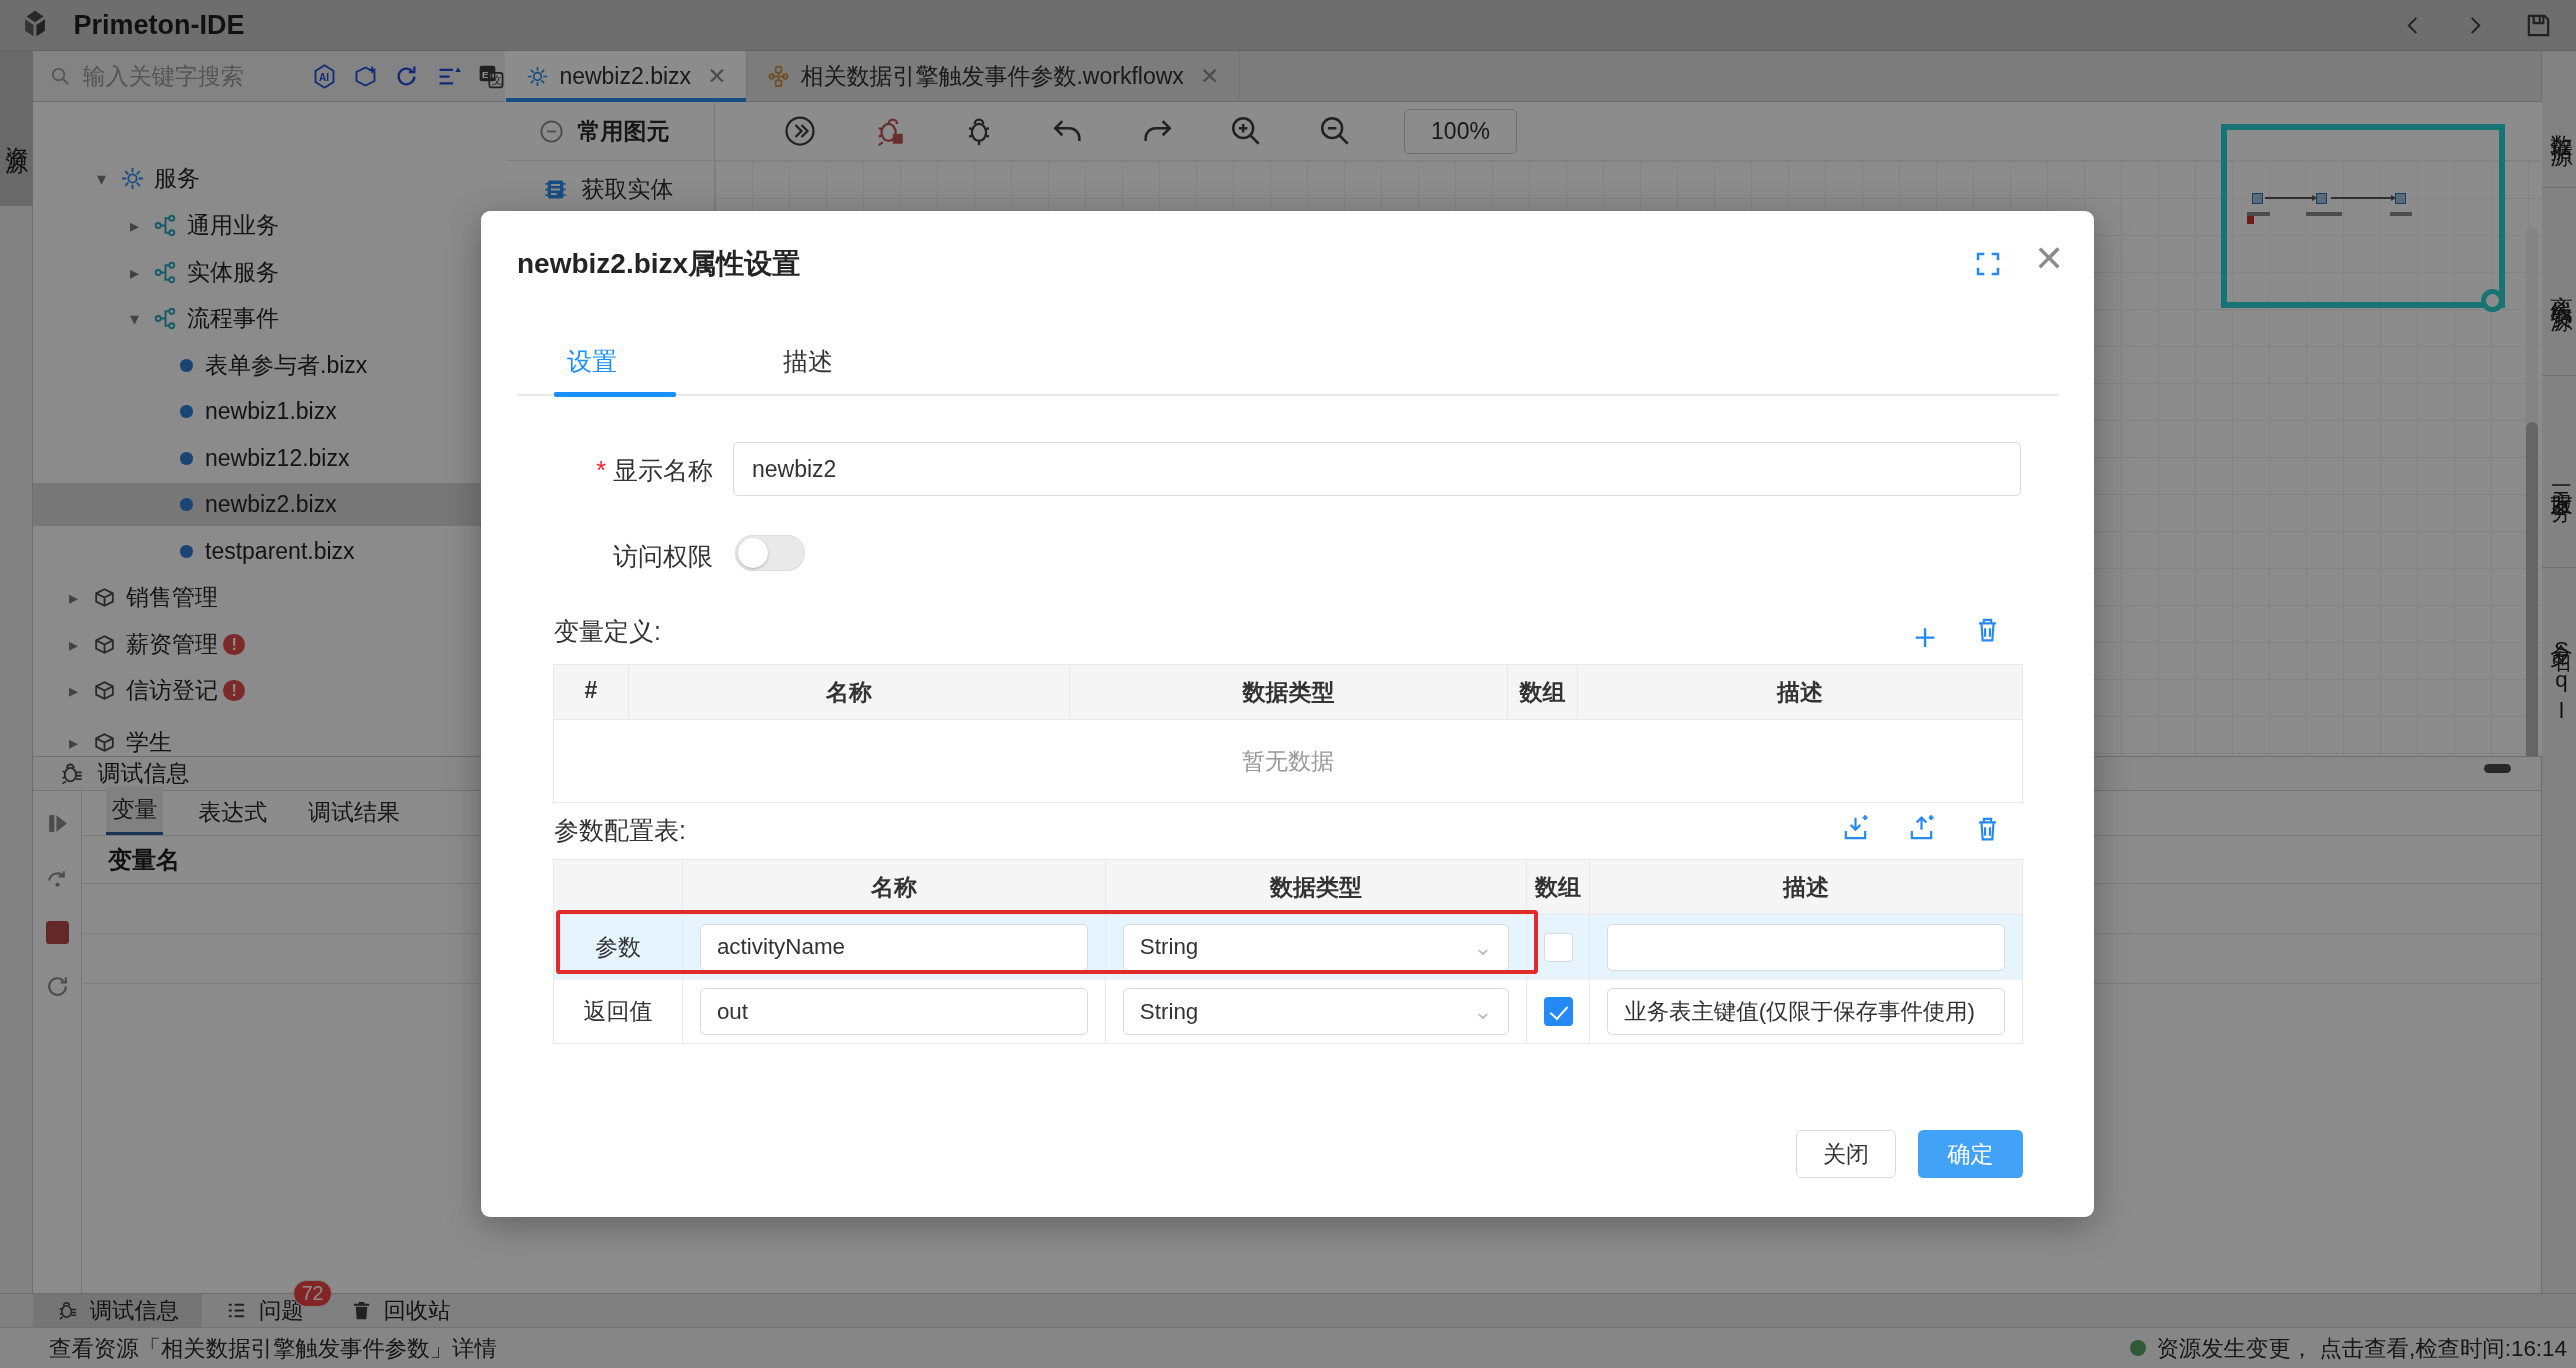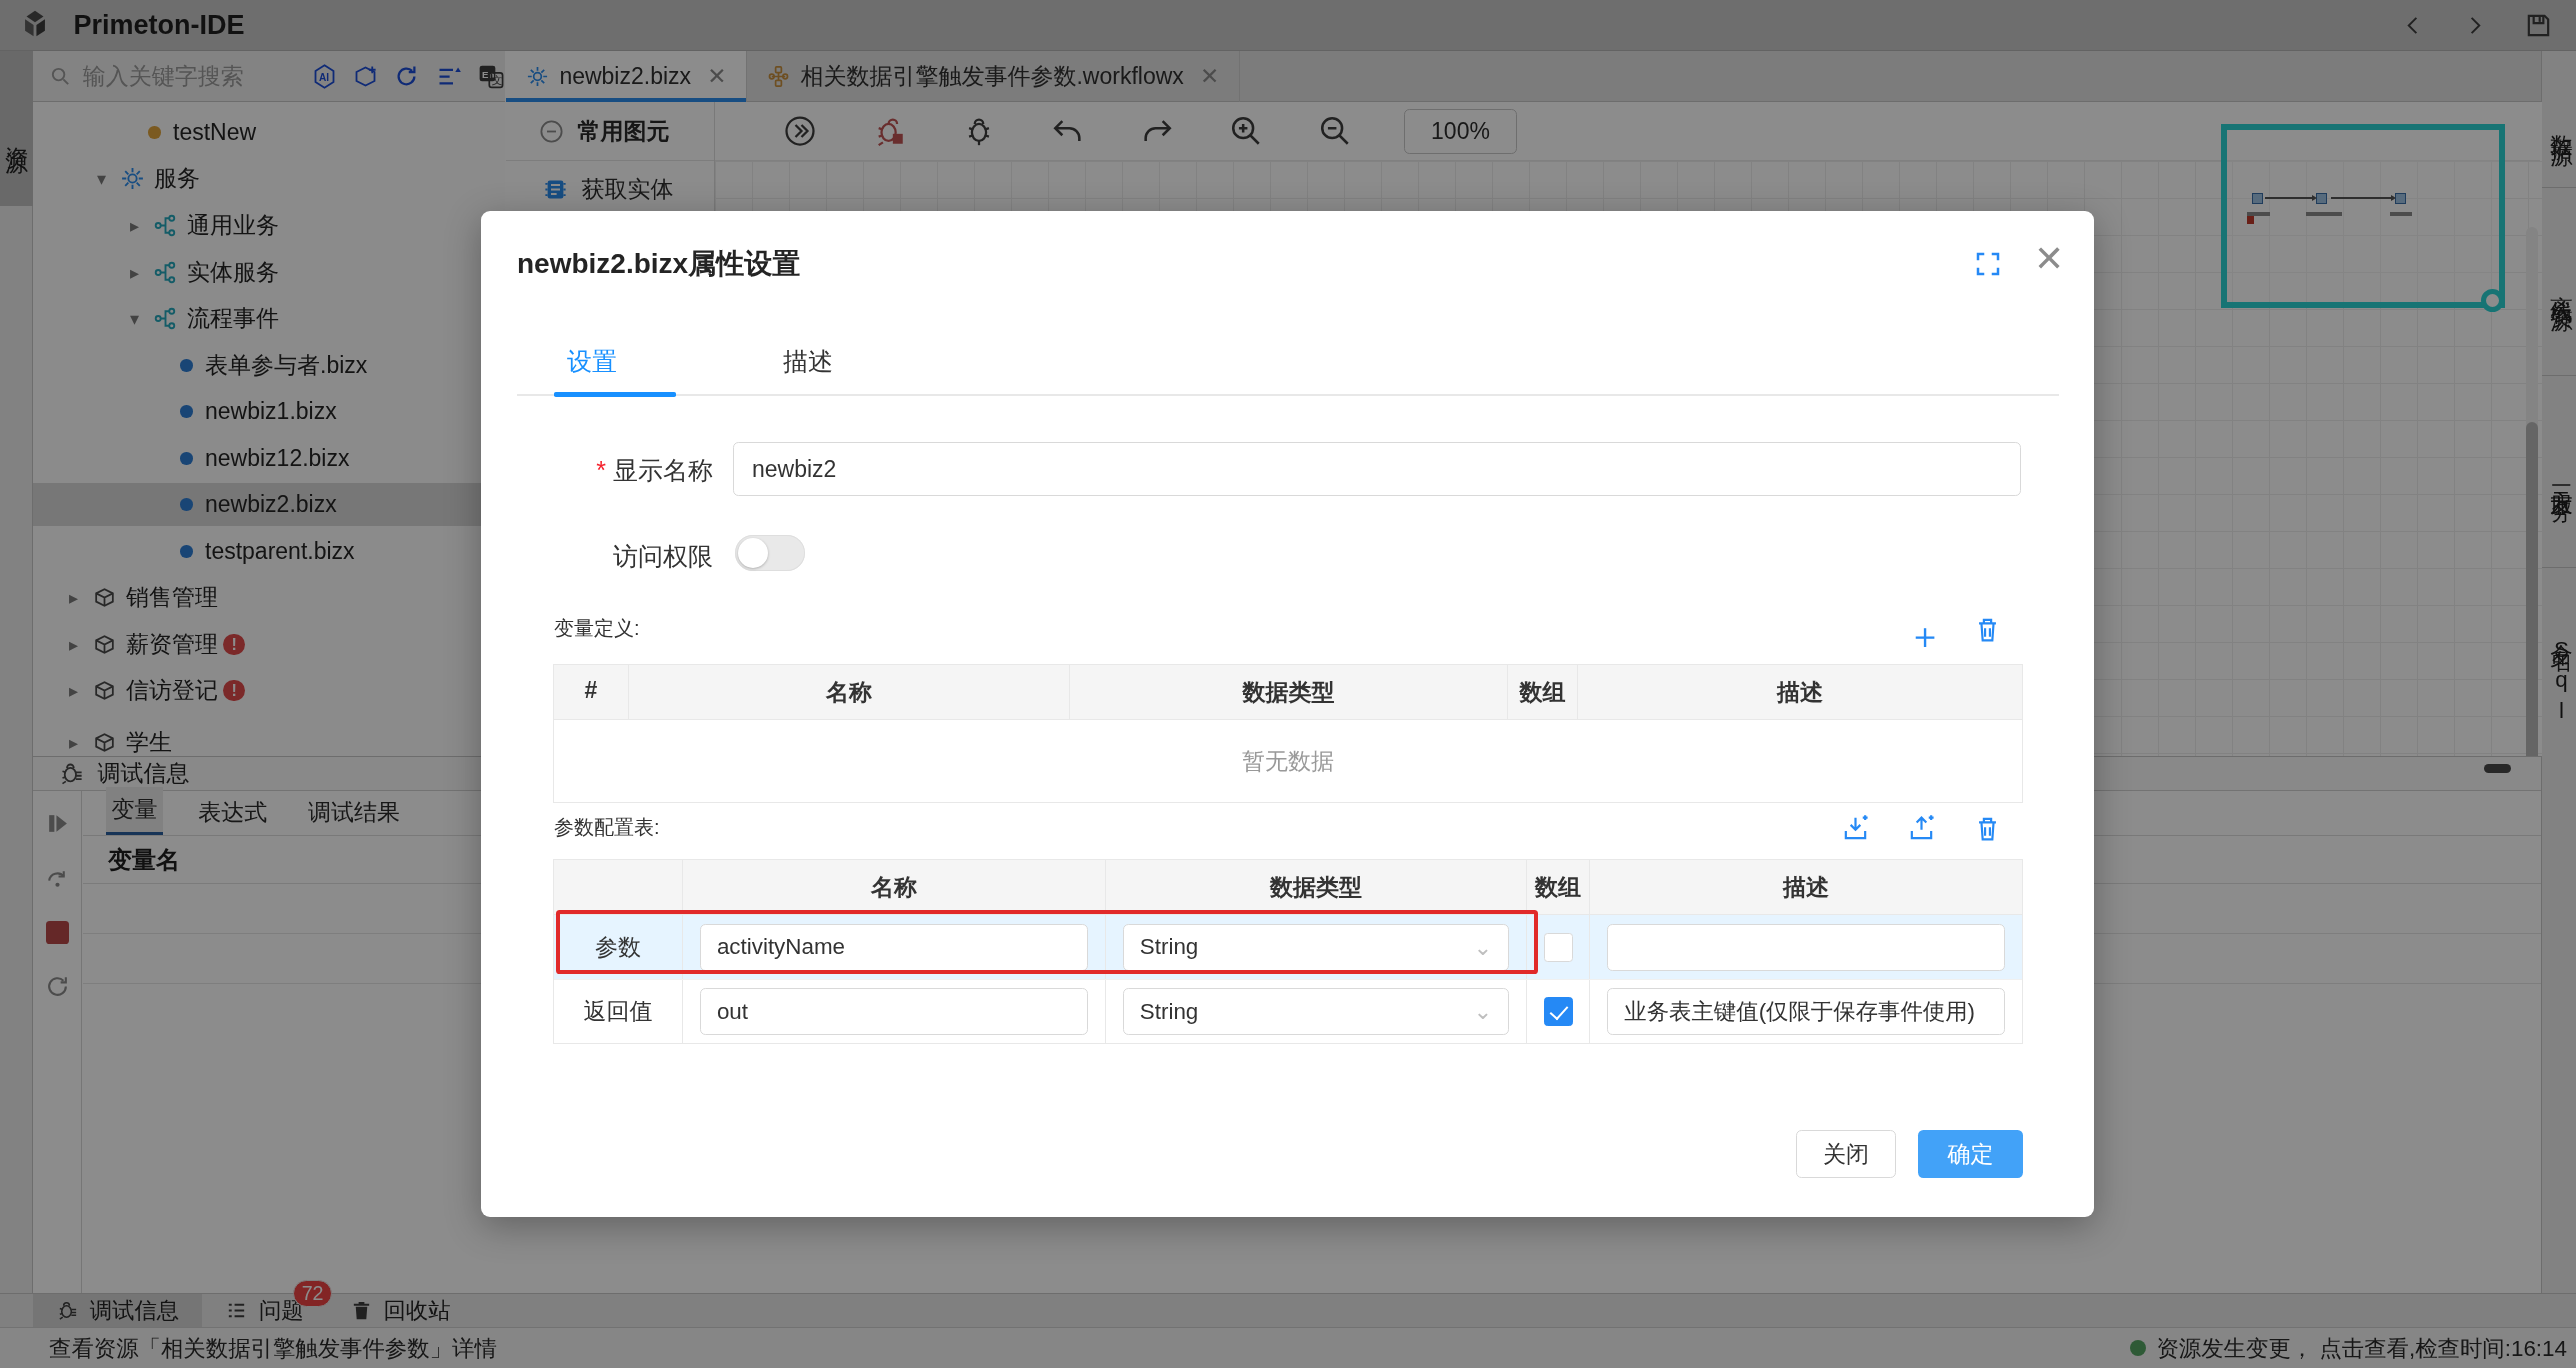--- a/index.html
+++ b/index.html
@@ -147,21 +147,21 @@
 
   .flabel { position:absolute; font-size:25px; color:#333; text-align:right; width:143px; }
   .req::before { content:"* "; color:#f5222d; }
   .minput { position:absolute; border:0.9px solid #d9d9d9; border-radius:5.4px; background:#fff;
     font-size:23px; color:#333; display:flex; align-items:center; padding-left:18px; }
   #toggle { position:absolute; left:254px; top:324px; width:70px; height:36px; background:#e9e9e9;
     border-radius:18px; box-shadow:inset 0 0 0 0.9px #dedede; }
   #toggle-knob { position:absolute; left:2.7px; top:2.7px; width:30px; height:30px; background:#fff;
     border-radius:50%; box-shadow:0 0.9px 2.7px rgba(0,0,0,.25); }
 
-  .sec-label { position:absolute; font-size:20px; color:#333; }
+  .sec-label { position:absolute; font-size:25px; color:#333; }
   .blue-ic { color:#2589f5; }
   .tbl { position:absolute; left:72px; width:1470px; border:0.9px solid #e8e8e8; font-size:23px; }
   .tbl-head { display:flex; background:#f5f5f5; border-bottom:0.9px solid #e8e8e8; }
   .th { padding:11.6px 0; text-align:center; font-weight:700; color:#333;
     border-right:0.9px solid #e8e8e8; }
   .th:last-child, .td:last-child { border-right:none; }
   .tbl-row { display:flex; }
   .td { display:flex; align-items:center; justify-content:center; border-right:0.9px solid #e8e8e8; }
   #empty-row { height:82px; display:flex; align-items:center; justify-content:center; color:#999; }
   .row-blue { background:#e6f4ff; }
@@ -280,24 +280,20 @@
 </div>
 
 <div class="abs" id="right-rail">
   <div class="rtab vtext" style="height:137px">数据源</div>
   <div class="rtab vtext" style="height:188px">离线资源</div>
   <div class="rtab vtext" style="height:192px">三方服务</div>
   <div class="rtab vtext" style="height:206px;border-bottom:none">命名Sql</div>
 </div>
 
 <div class="abs" id="tree">
-  <div class="ti" style="top:9px;padding-left:115px">
-    <span class="dot gold"></span>
-    <span>testNew</span>
-  </div>
   <div class="ti" style="top:55px;padding-left:64px">
     <span class="caret">▾</span>
     <span class="ic" style="color:#2b8ced">
       <svg width="25" height="25" viewBox="0 0 24 24" fill="none" stroke="currentColor" stroke-width="1.8">
           <circle cx="12" cy="12" r="4"></circle>
           <path d="M12 2v4M12 18v4M2 12h4M18 12h4M5 5l3 3M16 16l3 3M19 5l-3 3M8 16l-3 3"></path>
         </svg>
     </span>
     <span>服务</span>
   </div>

